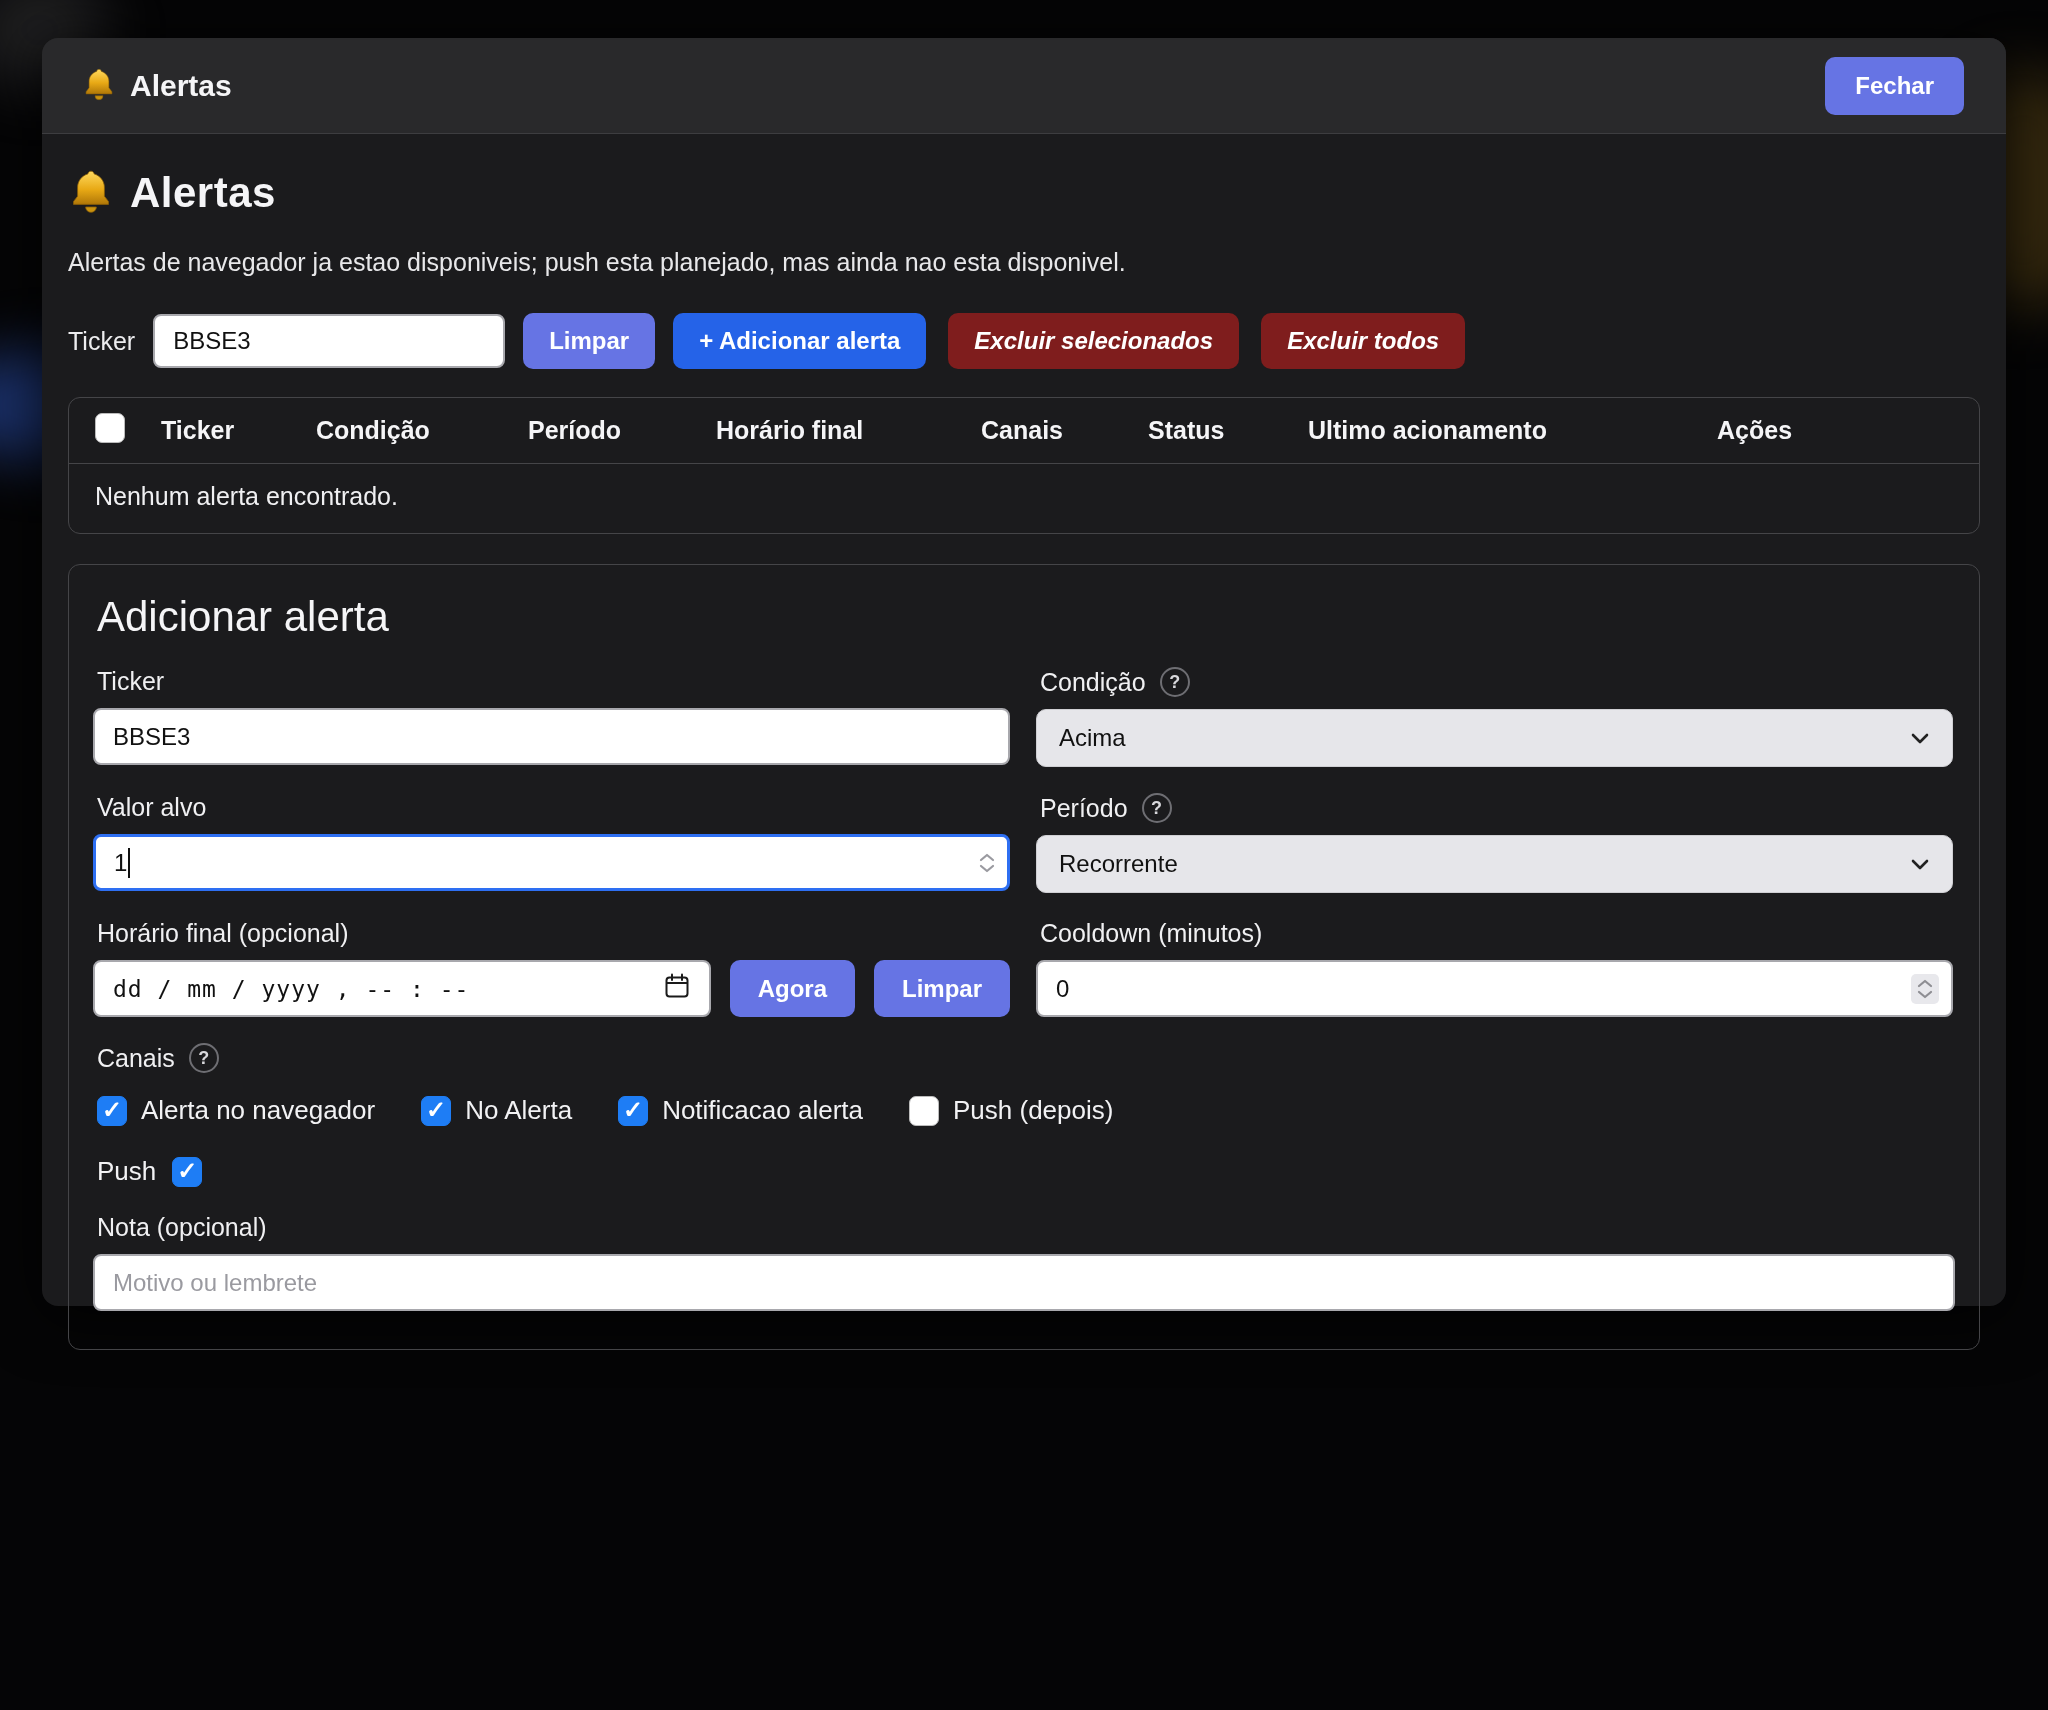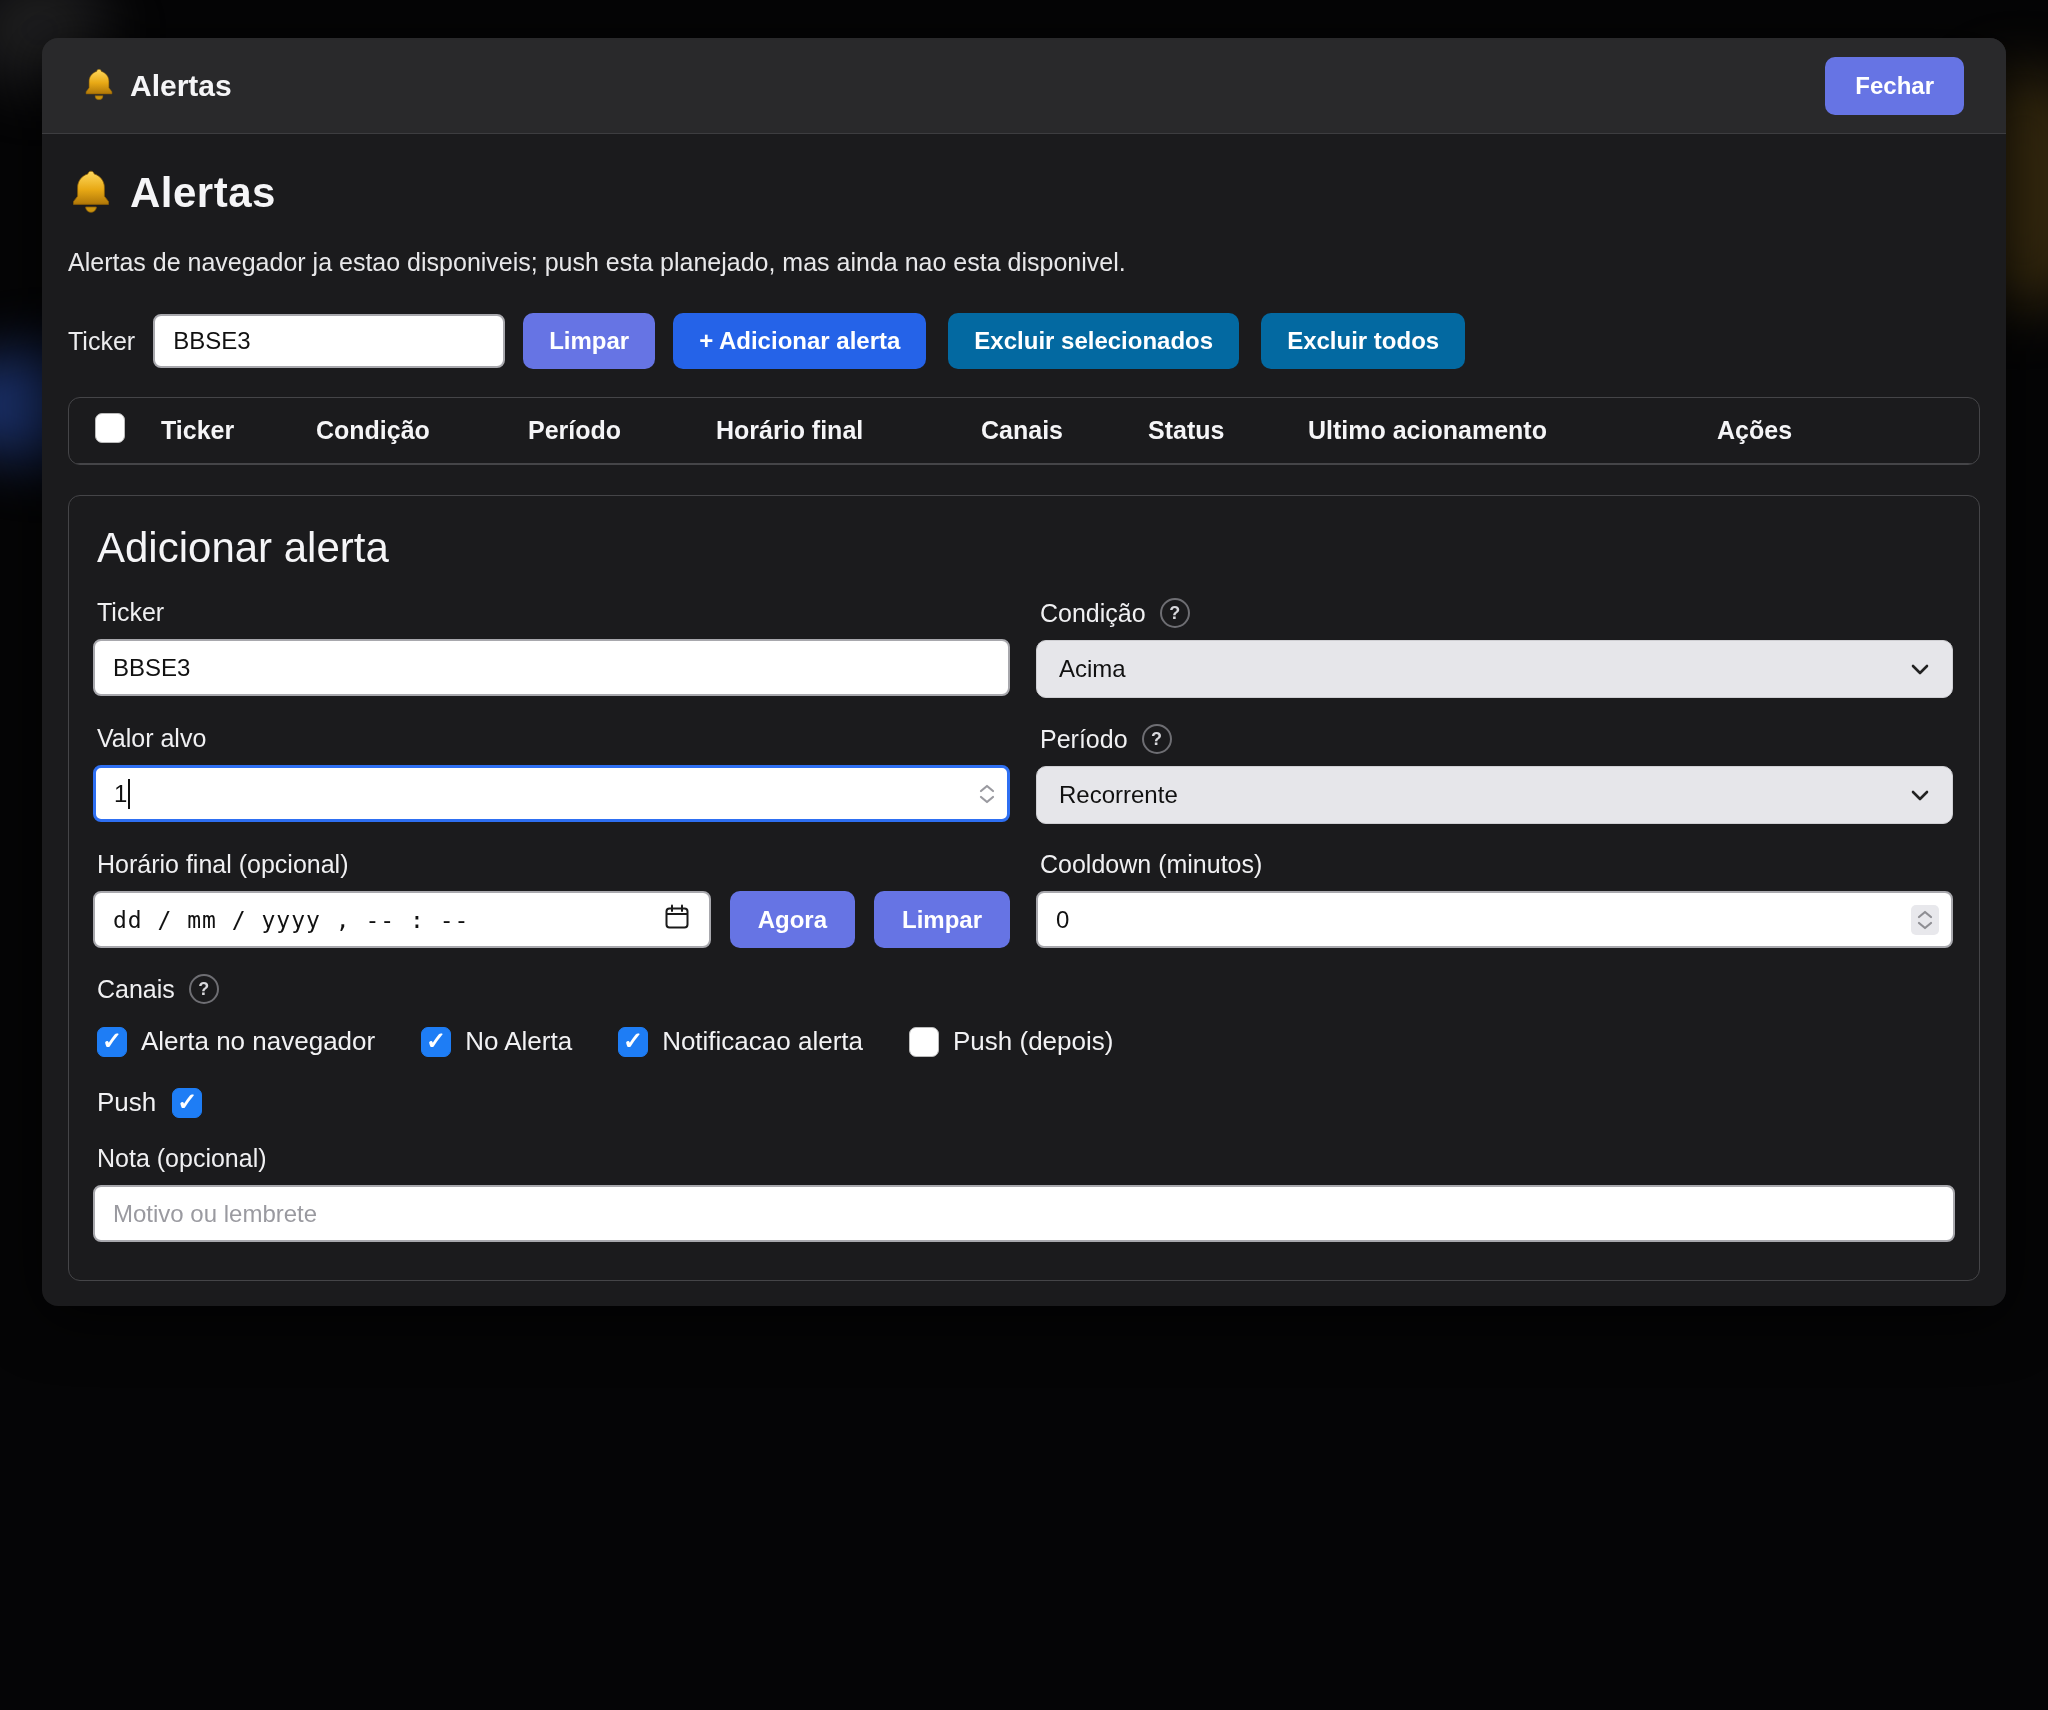--- a/index.html
+++ b/index.html
@@ -37,21 +37,21 @@
 
   .btn {
     display: inline-flex; align-items: center; justify-content: center;
     border: none; border-radius: 10px;
     font-family: "Liberation Sans", sans-serif;
     font-size: 24px; font-weight: bold; color: #fff;
     cursor: pointer; white-space: nowrap;
   }
   .btn.periwinkle { background: #6674e4; }
   .btn.primary   { background: #2563e8; }
-  .btn.danger    { background: #0369a1; }
+  .btn.danger    { background: #7f1d1d; font-style: italic; }
 
   .btn-close { height: 58px; padding: 0 30px; }
 
   .content { padding: 28px 26px 0 26px; }
 
   .page-title { display: flex; align-items: center; margin-top: 6px; }
   .page-title h1 { font-size: 42px; font-weight: bold; color: #f5f5f7; margin-left: 16px; letter-spacing: .5px; }
 
   .description { margin-top: 30px; font-size: 25px; color: #e8e8ea; }
 
@@ -218,20 +218,21 @@
         </span>
         <span class="th c1">Ticker</span>
         <span class="th c2">Condição</span>
         <span class="th c3">Período</span>
         <span class="th c4">Horário final</span>
         <span class="th c5">Canais</span>
         <span class="th c6">Status</span>
         <span class="th c7">Ultimo acionamento</span>
         <span class="th">Ações</span>
       </div>
+      <div class="empty-row">Nenhum alerta encontrado.</div>
     </div>
 
     <div class="form-card">
       <h2>Adicionar alerta</h2>
 
       <div class="grid2">
         <div class="col left">
           <div class="label-row">
             <span class="label">Ticker</span>
           </div>

